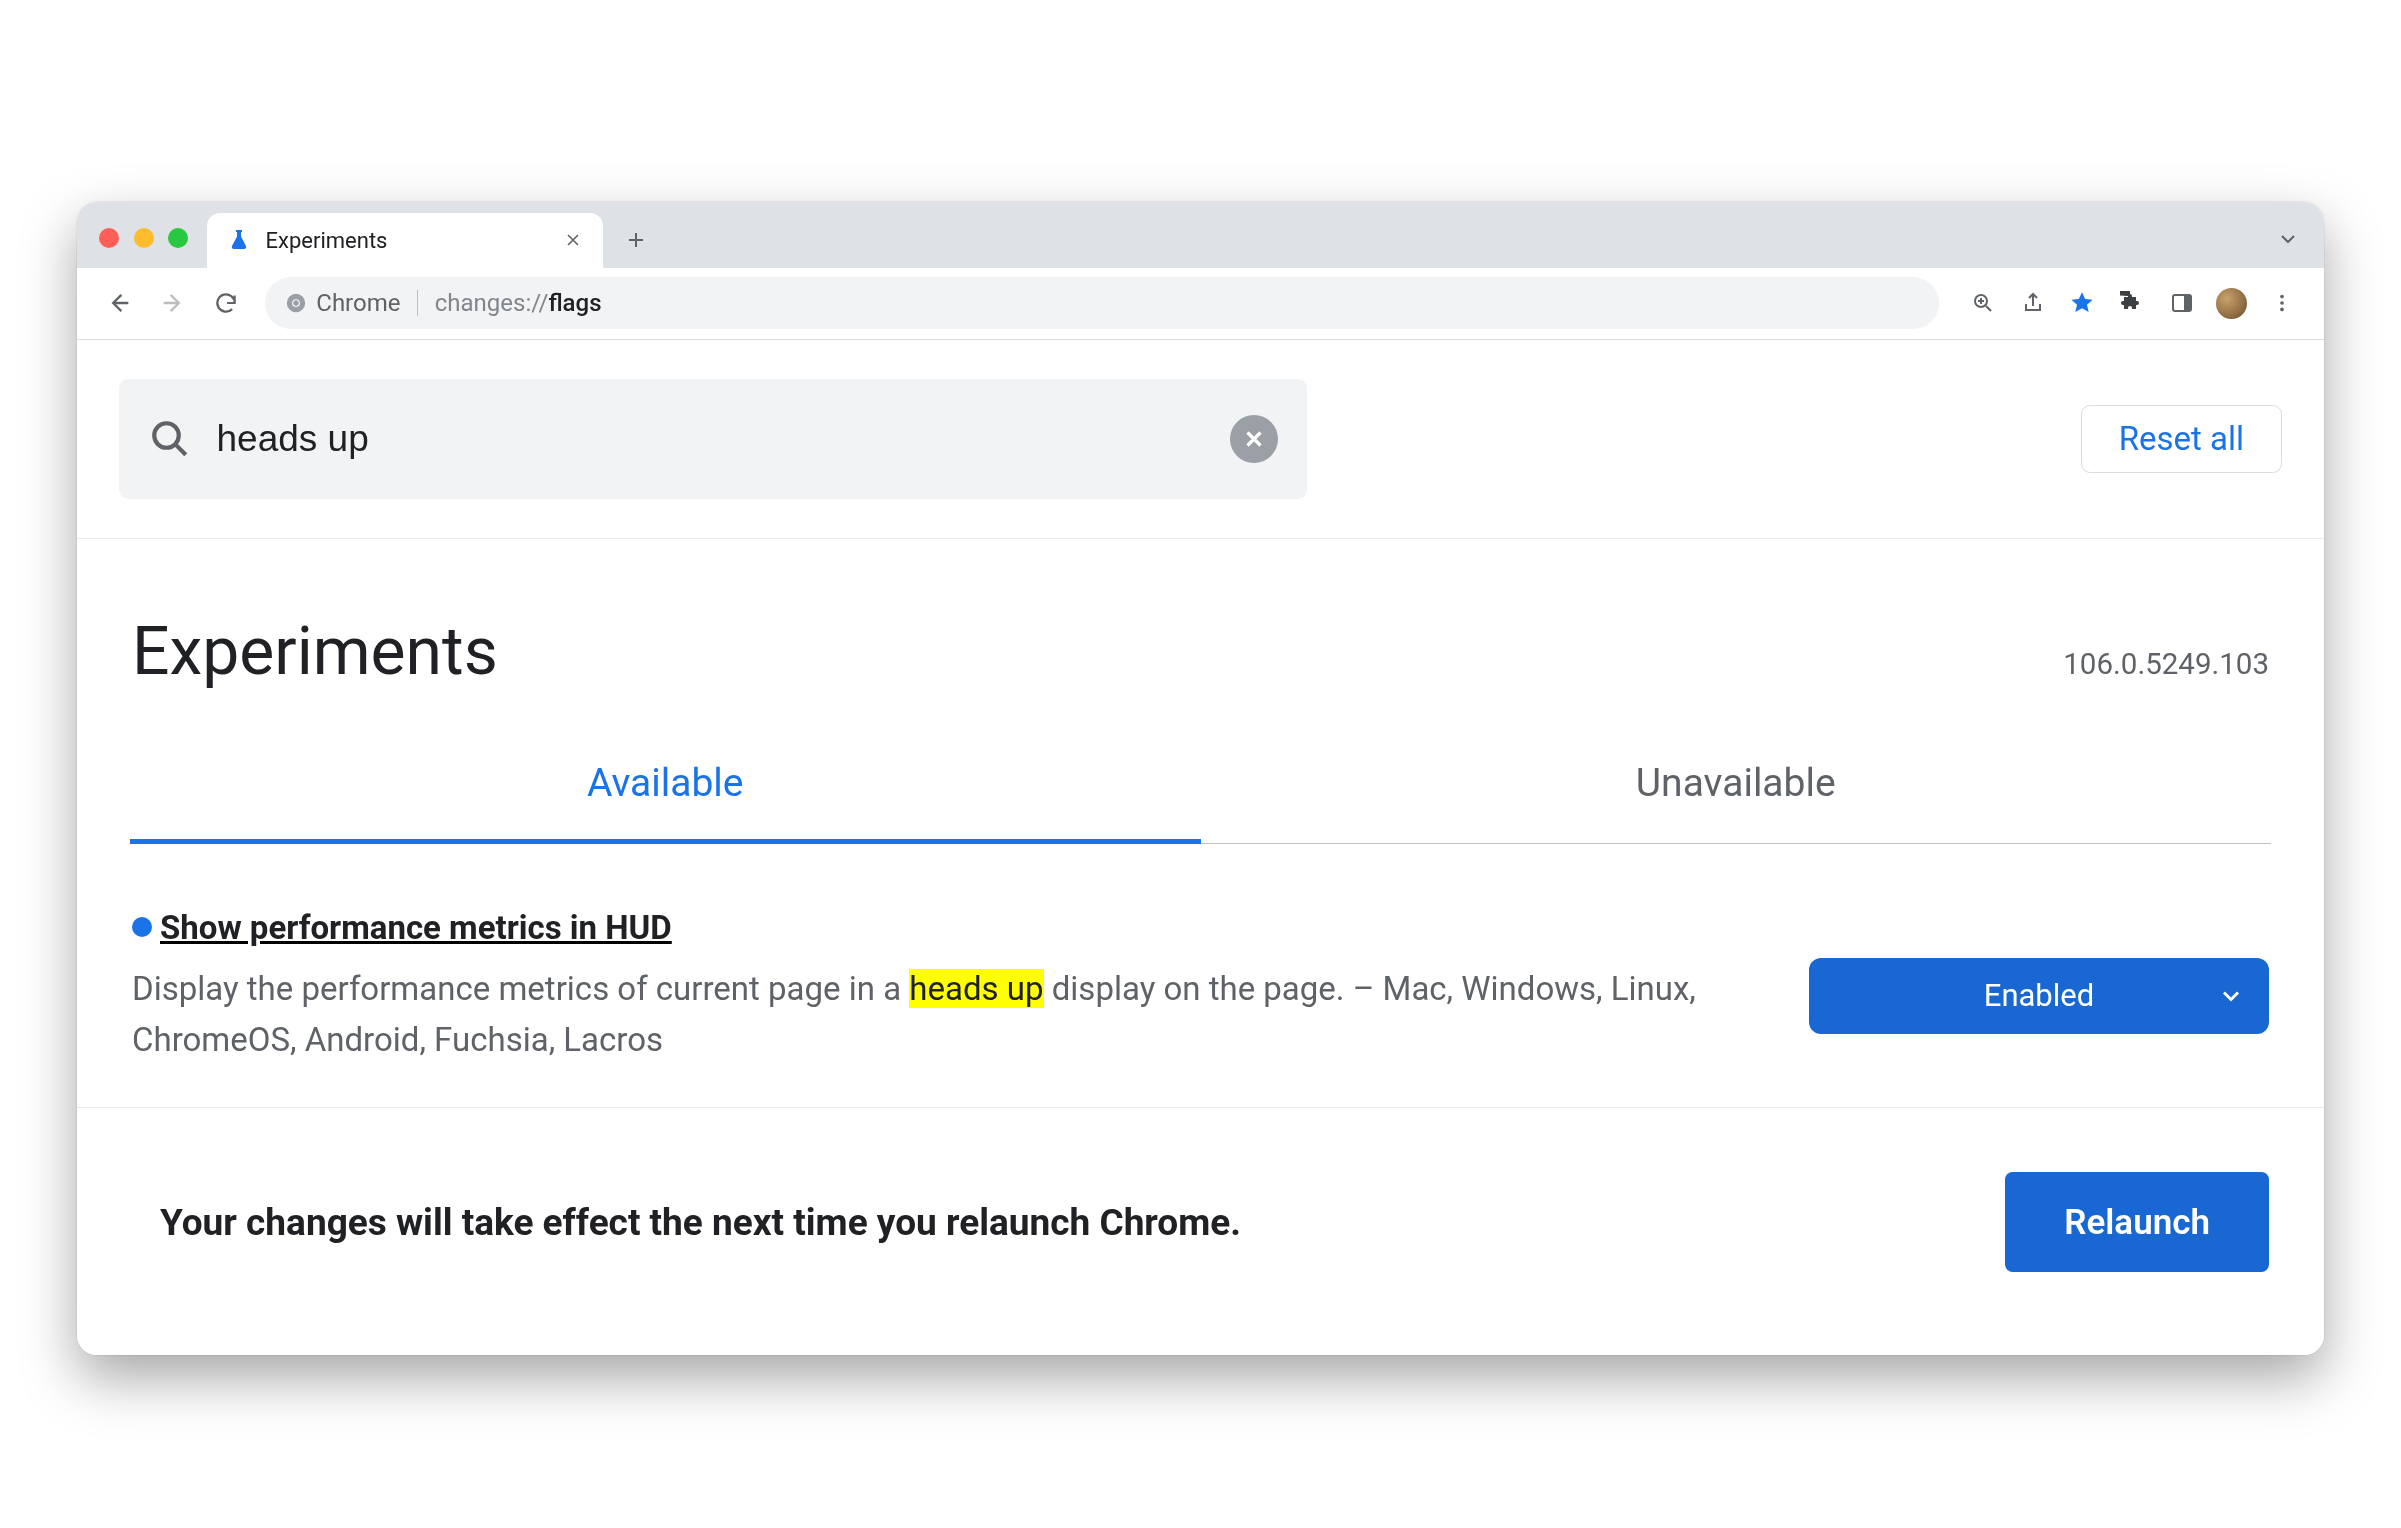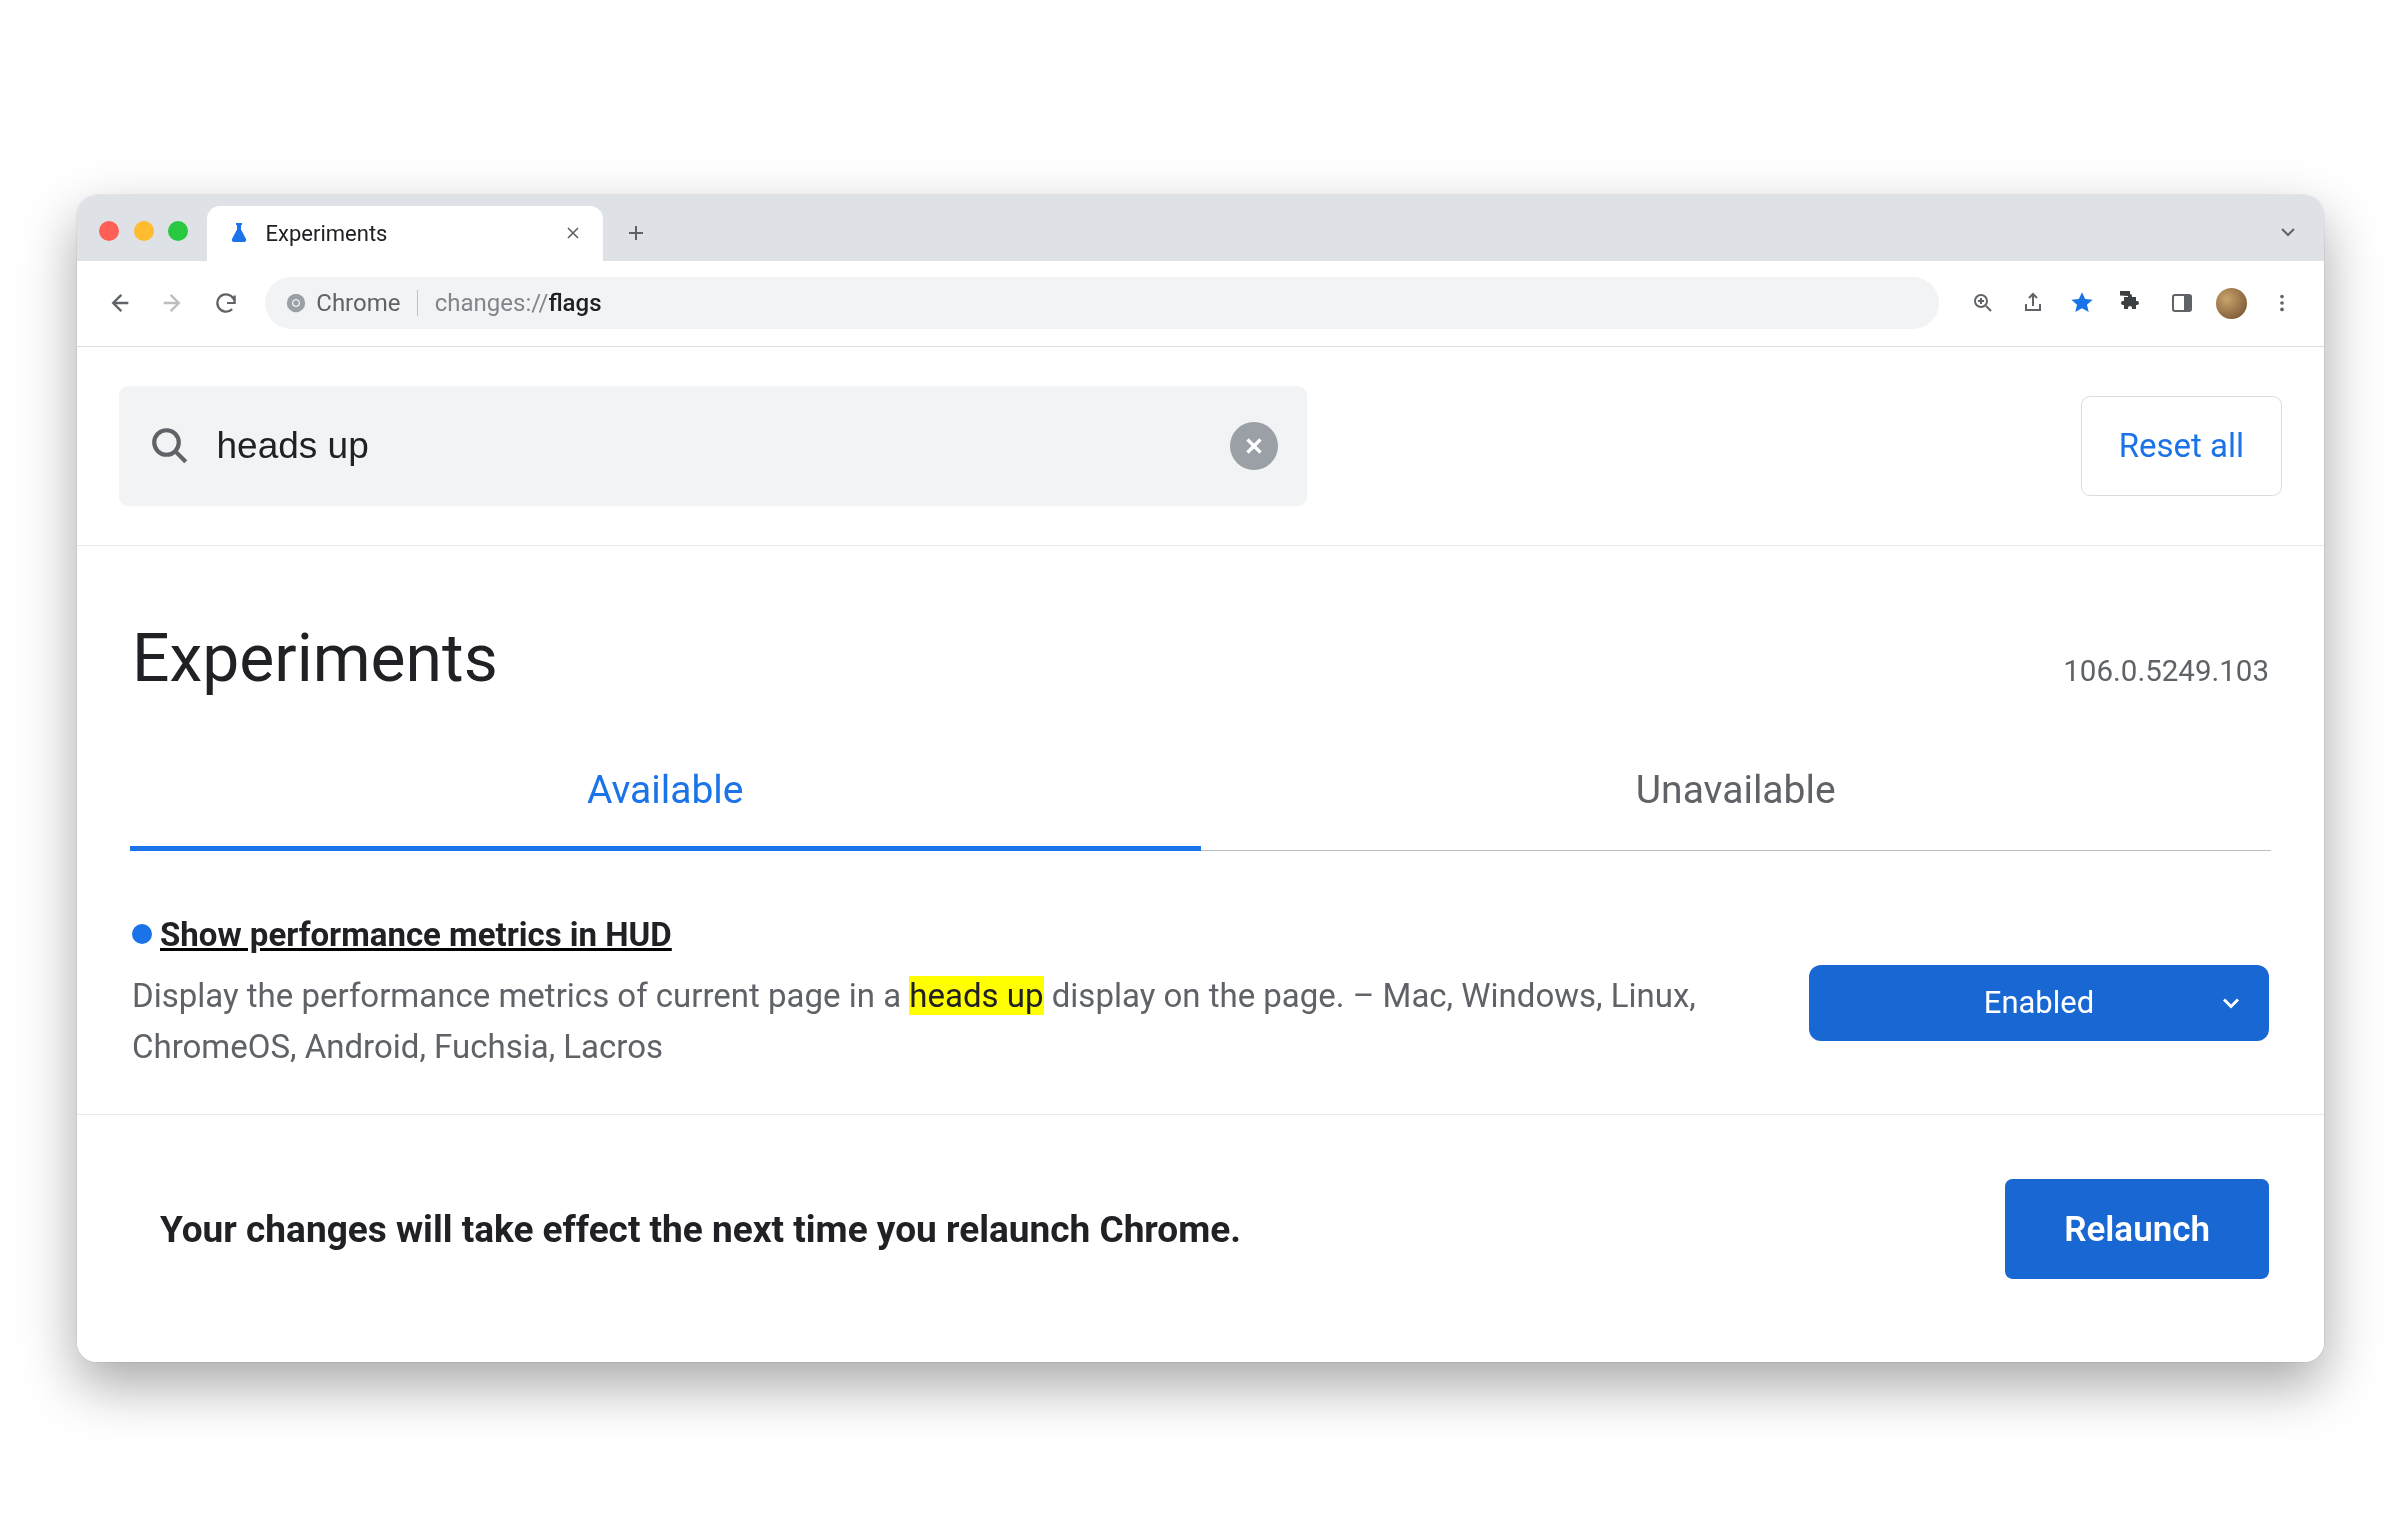--- a/index.html
+++ b/index.html
@@ -54,21 +54,21 @@
     font-size:22px;color:var(--text-dark);
     position:relative;
   }
   .tab .favicon{width:24px;height:24px;display:flex;align-items:center;justify-content:center;}
   .tab .tab-close{margin-left:auto;color:#5f6368;font-size:24px;}
   .newtab{width:44px;height:44px;display:flex;align-items:center;justify-content:center;margin-left:11px;margin-bottom:5.5px;color:#5f6368;font-size:28px;border-radius:50%;}
   .tabs-dropdown{margin-left:auto;margin-bottom:16.6px;margin-right:7.4px;color:#5f6368;}
   
   .toolbar{
     background:var(--toolbar-bg);
-    height:86px;
+    height:72px;
     display:flex;align-items:center;gap:5.5px;
     padding:0 18.4px;
     border-bottom:0.9px solid var(--divider);
   }
   .tbtn{width:48px;height:48px;display:flex;align-items:center;justify-content:center;color:#5f6368;border-radius:50%;}
   .tbtn.disabled{color:#b8b8b8;}
   .omnibox{
     flex:1;
     height:52px;background:var(--omnibox-bg);
     border-radius:26px;
@@ -97,21 +97,21 @@
     display:flex;align-items:center;gap:24px;
     padding:0 29.5px;
   }
   .search-box input{
     flex:1;border:none;background:transparent;outline:none;
     font-size:37px;color:#202124;
   }
   .clear-btn{width:48px;height:48px;border-radius:50%;background:#9aa0a6;display:flex;align-items:center;justify-content:center;color:#fff;}
   .spacer{flex:1;}
   .reset-btn{
-    height:100px;padding:0 37px;border:0.9px solid var(--divider);border-radius:9.2px;
+    height:68px;padding:0 37px;border:0.9px solid var(--divider);border-radius:9.2px;
     background:#fff;color:var(--blue);font-size:33px;display:flex;align-items:center;
   }
   .header-row{
     display:flex;align-items:baseline;justify-content:space-between;
     padding:74px 55px 37px 55px;
   }
   .page-title{font-size:66px;font-weight:400;color:#202124;margin:0;}
   .version{font-size:29.5px;color:#5f6368;}
   .tabs{display:flex;padding:0 53px;}
   .ptab{

